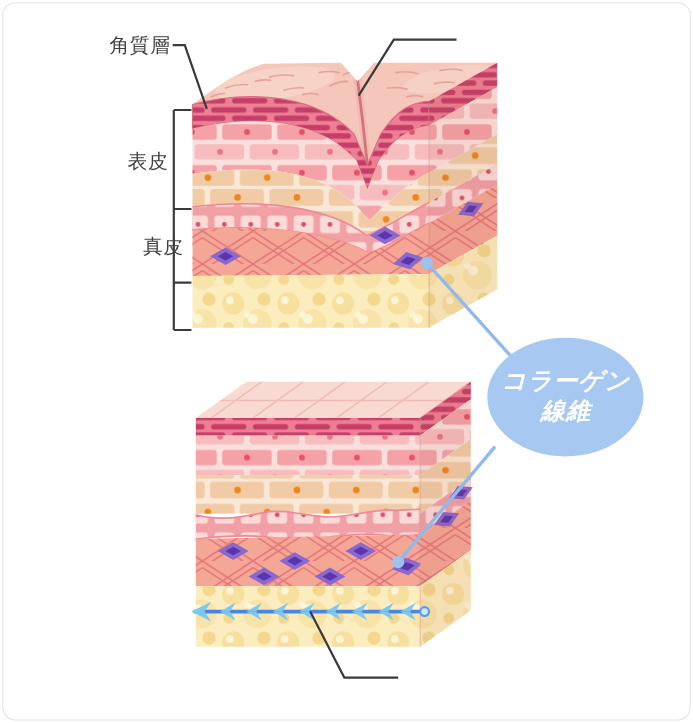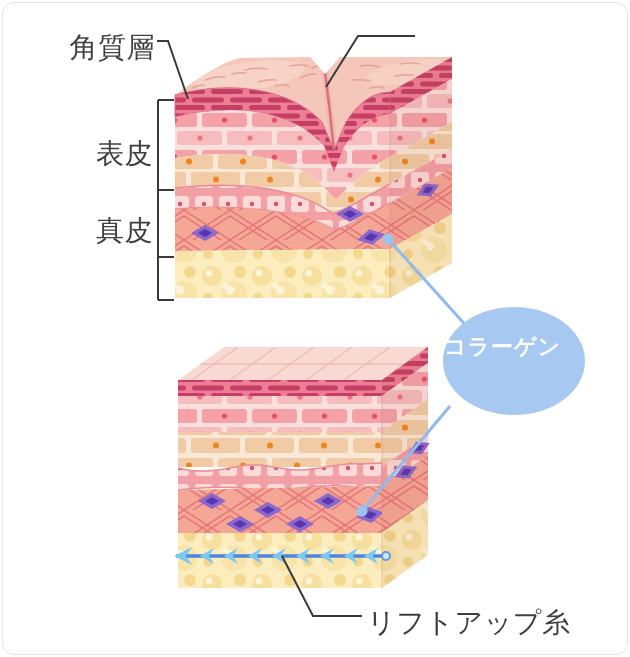--- a/index.html
+++ b/index.html
@@ -1,26 +1,26 @@
 <!DOCTYPE html>
 <html style="--c-label_text: #3f3f3f; --c-leader_line: #3a3a3a; --c-card_border: #e4e4e4; --c-bubble_fill: #a6c8f1; --c-bubble_text: #ffffff; --c-blue_leader: #90b9ec; --c-blue_dot: #9cc3f0; --c-thread_line: #4a86e0; --c-thread_barb: #7cc8f0; --c-skin_surface: #f5c6ba; --c-stratum_stripe: #c43e68; --c-stratum_bg: #ee7e93; --c-epidermis_brick_pink: #f4a2a8; --c-epidermis_brick_tan: #f0cba6; --c-basal_cell: #fbdad7; --c-basal_bg: #f1a0a6; --c-dermis_bg: #f5a795; --c-dermis_fiber: #e4707a; --c-fibroblast_purple: #8a68cc; --c-fat_bg: #fbedbe; --c-fat_bubble: #f7df9e;"><head>
 <meta charset="utf-8">
 <style>
   html,body{margin:0;padding:0;background:#fff;}
   #stage{position:relative;width:630px;height:657px;background:#fff;overflow:hidden;
          font-family:"Liberation Sans","DejaVu Sans",sans-serif;}
   #card{position:absolute;inset:2px;border:1.5px solid var(--c-card_border,#e4e4e4);
         border-radius:12px;background:#fff;}
   #art{position:absolute;left:0;top:0;}
-  .lbl{position:absolute;font-size:28px;color:var(--c-label_text,#3f3f3f);
+  .lbl{position:absolute;font-size:18px;color:var(--c-label_text,#3f3f3f);
        letter-spacing:.5px;line-height:1.25;white-space:nowrap;}
   .lbl.right{text-align:right;}
-  #bubble-label{position:absolute;top:333px;left:444px;width:141px;text-align:left;
+  #bubble-label{position:absolute;top:333px;left:444px;width:141px;text-align:center;
        color:var(--c-bubble_text,#fff);font-weight:bold;font-size:22px;line-height:27px;
-       letter-spacing:1px;}
+       letter-spacing:1px;font-style:italic;}
 </style>
 </head>
 <body>
 
 <div id="stage">
   <div id="card"></div>
 
   <svg id="art" width="630" height="657" viewBox="0 0 630 657">
     <defs>
 
@@ -207,22 +207,22 @@
       <circle cx="388" cy="239" r="5.5" style="fill:var(--c-blue_dot,#9cc3f0)"></circle>
       <circle cx="362" cy="511" r="5.5" style="fill:var(--c-blue_dot,#9cc3f0)"></circle>
       <ellipse cx="514" cy="361" rx="71" ry="54" style="fill:var(--c-bubble_fill,#a6c8f1)"></ellipse>
     </g>
   </svg>
 
   <div class="lbl right" style="top:30px;right:475px">角質層</div>
 
   <div class="lbl right" style="top:136px;right:477px">表皮</div>
 
-  <div class="lbl right" style="top:213px;right:477px">真皮</div>
+  <div class="lbl right" style="top:213px;right:463px">真皮</div>
 
 
 
   <div id="bubble-label">
     <div>コラーゲン</div>
+    <div>線維</div>
   </div>
 
-  <div class="lbl" style="top:605px;left:367px">リフトアップ糸</div>
 </div>
 
 </body></html>

